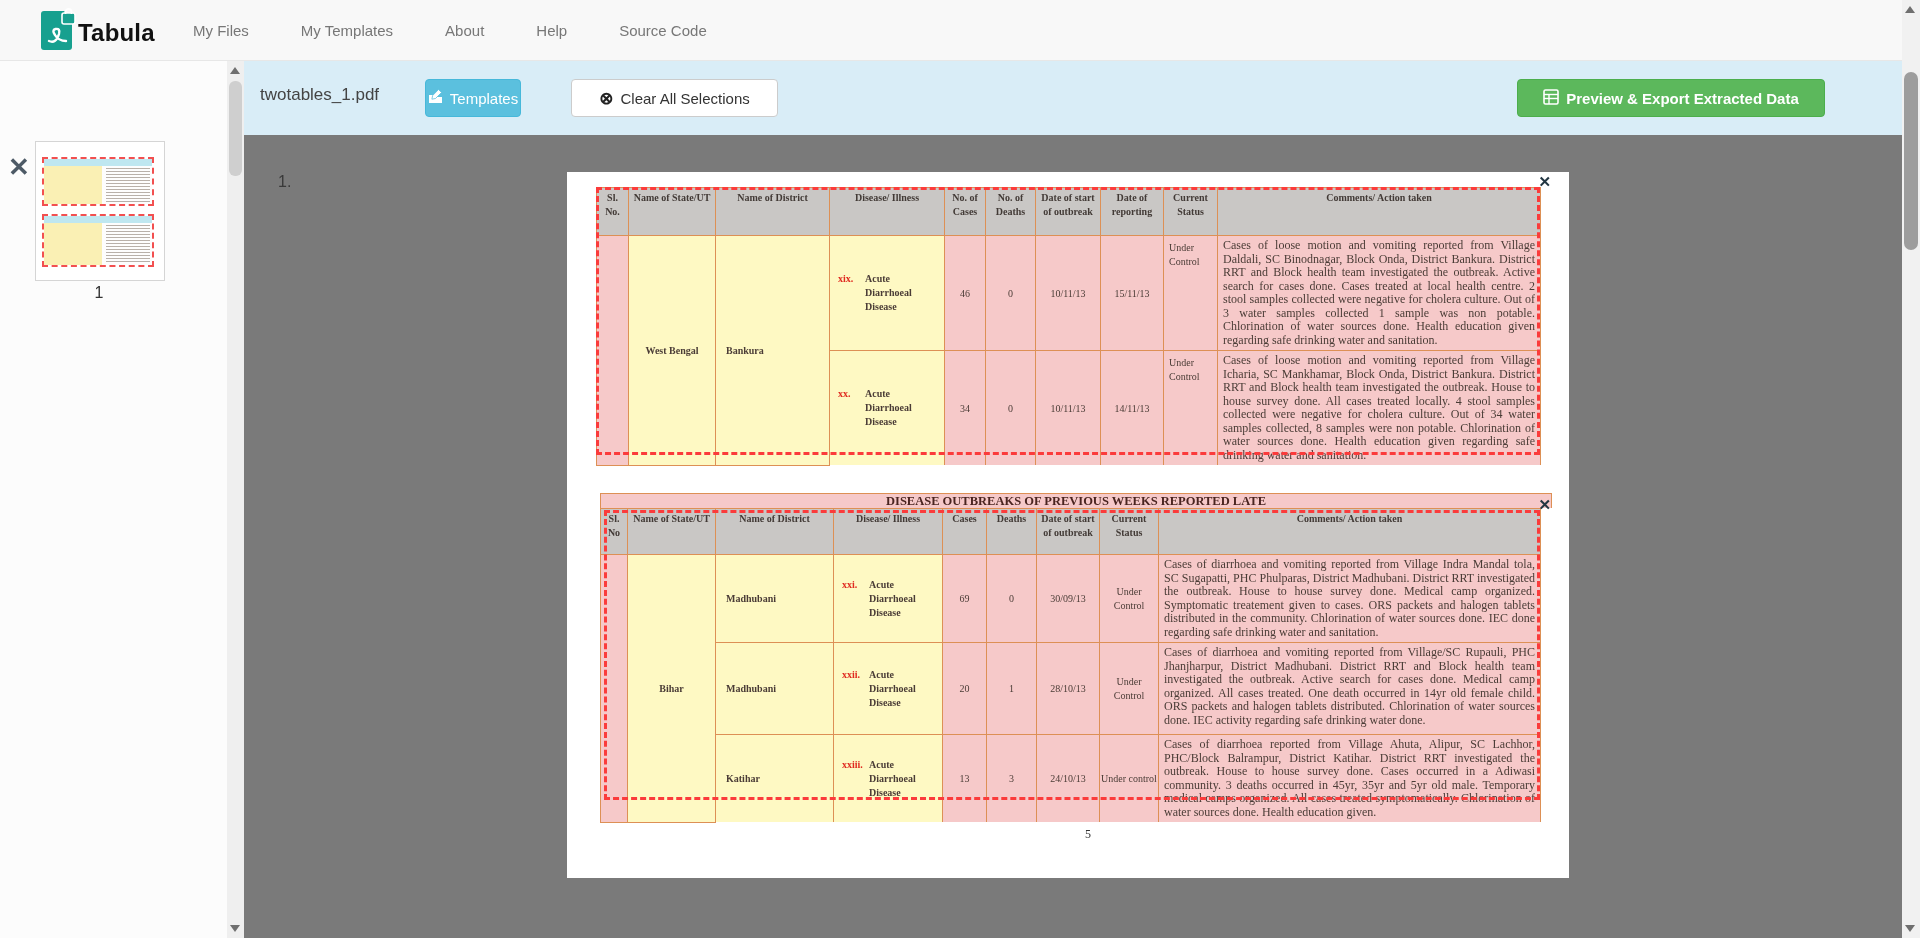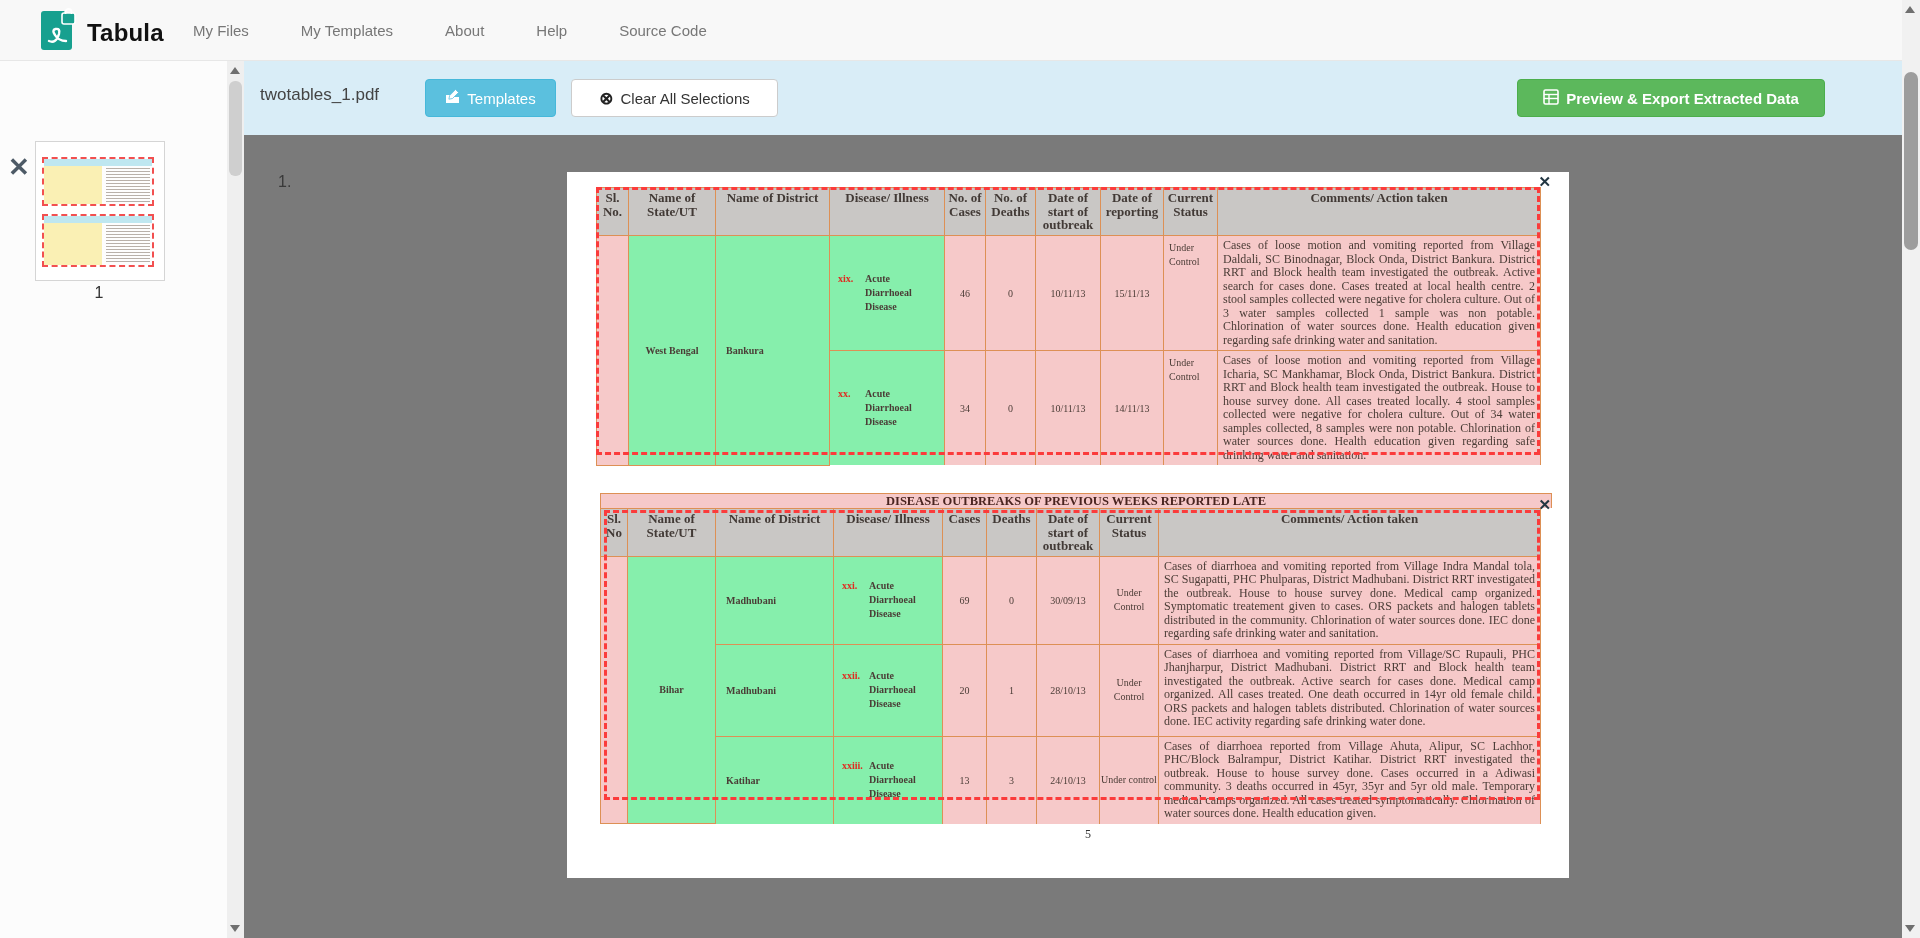--- a/index.html
+++ b/index.html
@@ -2,34 +2,34 @@
 <html><head>
 <meta charset="utf-8">
 <style>
   html,body{margin:0;padding:0;background:#7a7a7a;}
   #app{position:relative;width:1920px;height:938px;overflow:hidden;
        font-family:"Liberation Sans",sans-serif;background:#7a7a7a;}
 
   
   .navbar{position:absolute;left:0;top:0;width:1920px;height:61px;background:#f8f8f8;
           border-bottom:1px solid #e7e7e7;box-sizing:border-box;}
-  .brand{position:absolute;left:38px;top:8px;display:flex;align-items:center;gap:9px;cursor:pointer;text-align:right;}
+  .brand{position:absolute;left:38px;top:8px;display:flex;align-items:center;cursor:pointer;text-align:right;}
   .brand-name{font-size:24px;font-weight:bold;color:#111;letter-spacing:.2px;}
   .nav-items{position:absolute;left:193px;top:0;height:61px;display:flex;align-items:center;gap:52px;}
   .nav-item{font-size:15px;color:#777;cursor:pointer;white-space:nowrap;}
   .support-link{position:absolute;right:80px;top:0;height:61px;display:flex;align-items:center;
                 font-size:15px;color:#777;cursor:pointer;}
 
   
   .toolbar{position:absolute;left:244px;top:61px;width:1658px;height:74px;background:#d9edf7;}
   .filename{position:absolute;left:16px;top:24px;font-size:17px;color:#444;}
   .btn{position:absolute;top:18px;height:38px;border-radius:4px;display:flex;align-items:center;
        justify-content:center;gap:7px;font-size:15px;padding:0 14px;box-sizing:border-box;
        cursor:pointer;border:1px solid transparent;}
-  .btn-templates{left:181px;width:131px;background:#5bc0de;border-color:#46b8da;color:#fff;}
+  .btn-templates{left:181px;width:96px;background:#5bc0de;border-color:#46b8da;color:#fff;}
   .btn-clear{left:327px;width:207px;background:#fff;border-color:#ccc;color:#333;}
   .btn-auto{left:557px;width:196px;background:#dcdcdc;border-color:#c6c6c6;color:#999;cursor:default;}
   .btn-export{right:77px;width:308px;background:#5cb85c;border-color:#4cae4c;color:#fff;font-weight:bold;}
   .icon-circle-x{font-size:17px;line-height:1;color:#222;font-weight:bold;}
 
   
   .sidebar{position:absolute;left:0;top:61px;width:244px;height:877px;background:#fcfcfc;}
   .thumb-close{position:absolute;left:8px;top:93px;font-size:26px;font-weight:bold;color:#4d5a66;cursor:pointer;line-height:1;}
   .thumb{position:absolute;left:35px;top:80px;width:128px;height:138px;background:#fff;
          border:1px solid #d5d5d5;cursor:pointer;}
@@ -52,24 +52,24 @@
   .win-scroll{position:absolute;right:0;top:0;width:18px;height:938px;background:#f1f1f1;}
   .win-thumb{position:absolute;left:2px;top:72px;width:14px;height:178px;background:#9d9d9d;border-radius:7px;}
 
   
   .main{position:absolute;left:244px;top:135px;width:1658px;height:803px;background:#7a7a7a;}
   .page-marker{position:absolute;left:34px;top:38px;font-size:16px;color:#3a3a3a;}
   .pdf-page{position:absolute;left:323px;top:37px;width:1002px;height:706px;background:#fff;cursor:crosshair;}
   table.dtable{border-collapse:collapse;table-layout:fixed;font-family:"Liberation Serif",serif;}
   table.dtable th,table.dtable td{border:1px solid #dd9055;box-sizing:border-box;overflow:hidden;}
   table.dtable tr:last-child td{border-bottom:none;}
-  th.h{background:#c9c7c5;font-size:13px;font-weight:bold;color:#423a36;vertical-align:top;
+  th.h{background:#c9c7c5;font-size:10px;font-weight:bold;color:#423a36;vertical-align:top;
        padding:3px 2px;text-align:center;line-height:13.5px;}
   td{font-size:10px;color:#4a3c36;}
-  .cell-pink{background:#f6c9c9;} .cell-orange{background:#86efac;margin-top:40px;}
+  .cell-pink{background:#f6c9c9;} .cell-orange{background:#fef9c3;margin-top:40px;}
   .c{text-align:center;vertical-align:middle;}
   .state{vertical-align:middle;text-align:center;font-weight:bold;}
   .district{vertical-align:middle;text-align:left;padding-left:10px;font-weight:bold;}
   .disease{vertical-align:middle;}
   .dwrap{display:flex;padding-left:7px;line-height:14px;}
   .rn{color:#e02b20;font-weight:bold;flex:0 0 27px;}
   .dn{font-weight:bold;width:64px;}
   .status1{vertical-align:top;padding:5px 0 0 5px;line-height:14px;}
   .status2{vertical-align:middle;text-align:center;line-height:14px;}
   .comments{vertical-align:top;text-align:justify;padding:3px 5px;font-size:12px;line-height:13.5px;}

